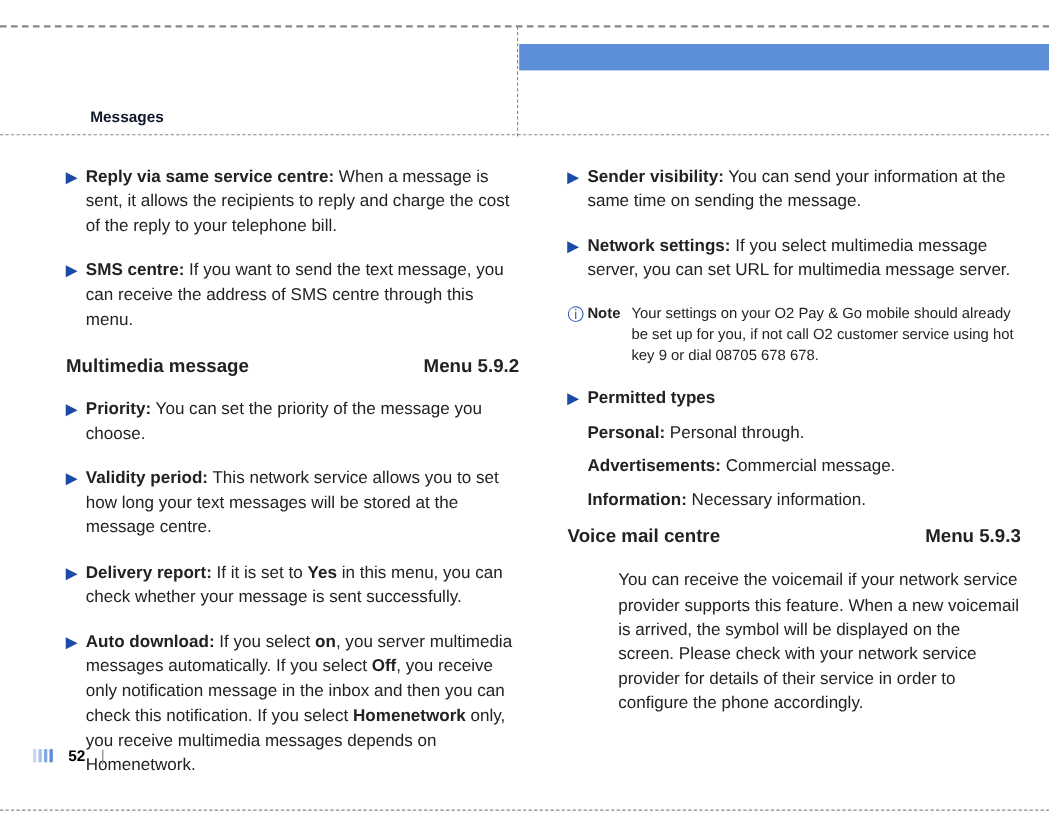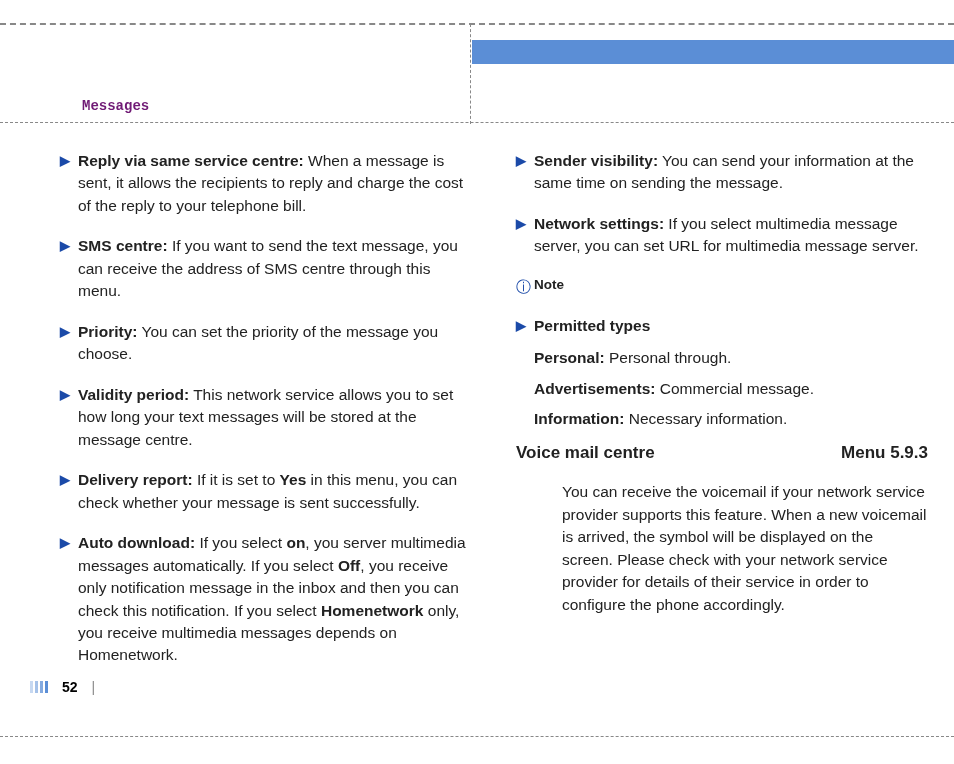--- a/index.html
+++ b/index.html
@@ -37,24 +37,23 @@
     position: absolute;
     top: 24px;
     left: 470px;
     height: 100px;
     border-left: 1.5px dashed #888;
   }
   .section-label {
     position: absolute;
     top: 98px;
     left: 82px;
-    color: #701a75;
+    color: #0f172a;
     font-weight: bold;
     font-size: 14px;
-    font-family: Liberation Mono, monospace;
   }
   .content {
     position: absolute;
     top: 150px;
     left: 60px;
     width: 870px;
     display: flex;
     gap: 44px;
   }
   .col {
@@ -147,20 +146,24 @@
 
     <div class="item">
       <div class="arrow">▶</div>
       <div class="itext"><b>Reply via same service centre:</b><span> When a message is sent, it allows the recipients to reply and charge the cost of the reply to your telephone bill.</span></div>
     </div>
     <div class="item">
       <div class="arrow">▶</div>
       <div class="itext"><b>SMS centre:</b><span> If you want to send the text message, you can receive the address of SMS centre through this menu.</span></div>
     </div>
 
+    <div class="heading-row">
+      <span>Multimedia message</span>
+      <span>Menu 5.9.2</span>
+    </div>
 
     <div class="item">
       <div class="arrow">▶</div>
       <div class="itext"><b>Priority:</b><span> You can set the priority of the message you choose.</span></div>
     </div>
     <div class="item">
       <div class="arrow">▶</div>
       <div class="itext"><b>Validity period:</b><span> This network service allows you to set how long your text messages will be stored at the message centre.</span></div>
     </div>
     <div class="item">
@@ -179,20 +182,21 @@
       <div class="itext"><b>Sender visibility:</b><span> You can send your information at the same time on sending the message.</span></div>
     </div>
     <div class="item">
       <div class="arrow">▶</div>
       <div class="itext"><b>Network settings:</b><span> If you select multimedia message server, you can set URL for multimedia message server.</span></div>
     </div>
 
     <div class="note">
       <div class="note-icon">ⓘ</div>
       <div class="note-label">Note</div>
+      <div class="note-text">Your settings on your O2 Pay &amp; Go mobile should already be set up for you, if not call O2 customer service using hot key 9 or dial 08705 678 678.</div>
     </div>
 
     <div class="item" style="margin-bottom:10px;">
       <div class="arrow">▶</div>
       <div class="itext"><b>Permitted types</b></div>
     </div>
     <div class="sub"><b>Personal:</b><span> Personal through.</span></div>
     <div class="sub"><b>Advertisements:</b><span> Commercial message.</span></div>
     <div class="sub" style="margin-bottom:0;"><b>Information:</b><span> Necessary information.</span></div>
 

